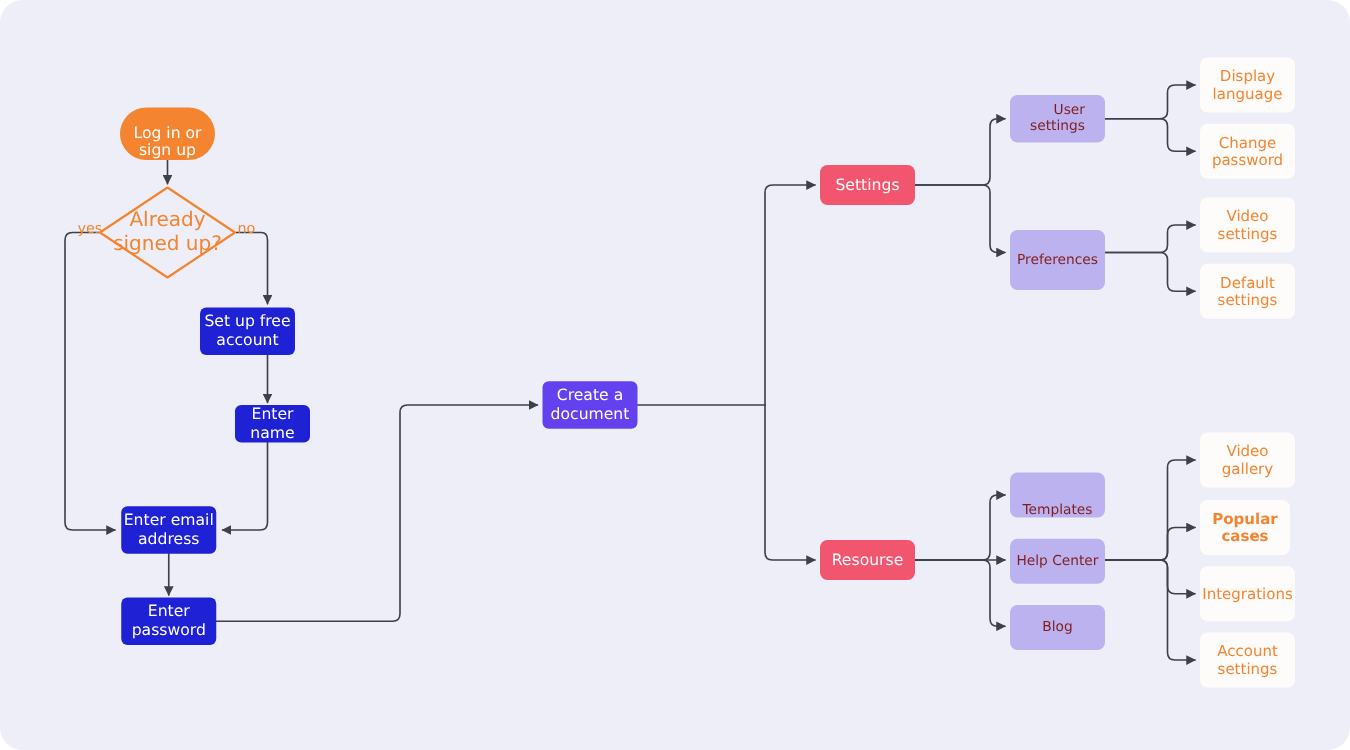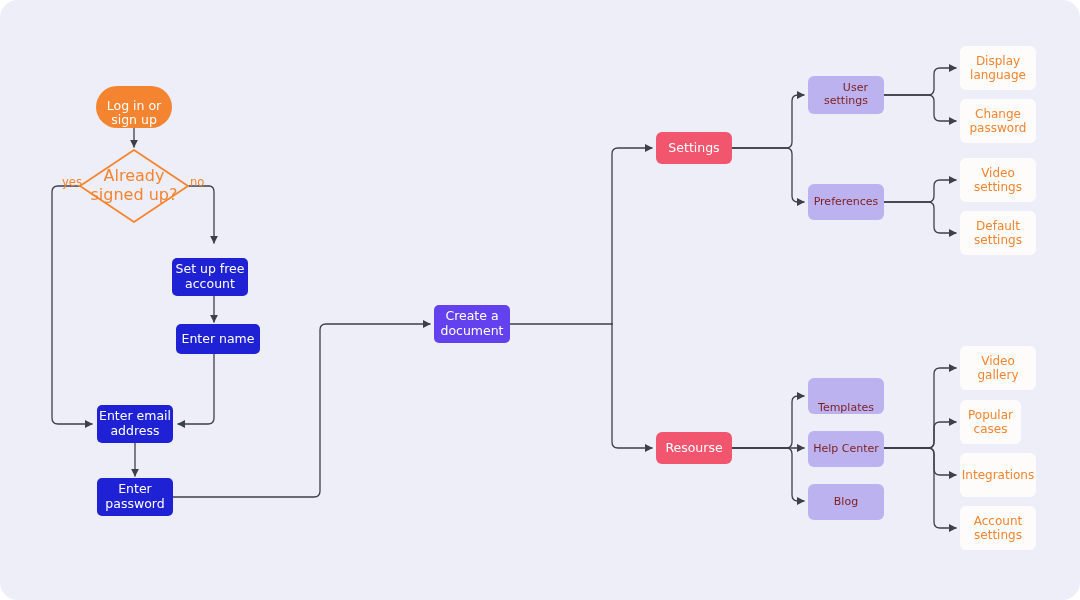--- a/index.html
+++ b/index.html
@@ -138,48 +138,48 @@
       </g>
   </svg>
 
   <div id="node-layer">
       <div class="node n-start" style="left: 96px; top: 86px; width: 76px; height: 42px;"><span style="white-space: pre-line;">Log in or
 sign up</span></div>
       <div class="node n-decision" style="left: 79px; top: 149px; width: 110px; height: 74px;"><svg class="dia" viewBox="0 0 110 74">
           <polygon points="55,1 109,37 55,73 1,37" fill="none" stroke="#f4842f" stroke-width="1.8" stroke-linejoin="round"></polygon>
         </svg><span class="dtext">Already
 signed up?</span></div>
-      <div class="node n-blue" style="left: 172px; top: 246px; width: 76px; height: 38px; margin-top: 12px;"><span style="white-space: pre-line;">Set up free
+      <div class="node n-blue" style="left: 160px; top: 246px; width: 76px; height: 38px;"><span style="white-space: pre-line;">Set up free
 account</span></div>
-      <div class="node n-blue" style="left: 176px; top: 324px; width: 84px; height: 30px;"><span style="white-space: pre-line;">Enter name</span></div>
+      <div class="node n-blue" style="left: 188px; top: 324px; width: 60px; height: 30px;"><span style="white-space: pre-line;">Enter name</span></div>
       <div class="node n-blue" style="left: 97px; top: 405px; width: 76px; height: 38px;"><span style="white-space: pre-line;">Enter email
 address</span></div>
       <div class="node n-blue" style="left: 97px; top: 478px; width: 76px; height: 38px;"><span style="white-space: pre-line;">Enter
 password</span></div>
       <div class="node n-purple" style="left: 434px; top: 305px; width: 76px; height: 38px;"><span style="white-space: pre-line;">Create a
 document</span></div>
       <div class="node n-pink" style="left: 656px; top: 132px; width: 76px; height: 32px;"><span style="white-space: pre-line;">Settings</span></div>
       <div class="node n-pink" style="left: 656px; top: 432px; width: 76px; height: 32px;"><span style="white-space: pre-line; text-align: center;">Resourse</span></div>
       <div class="node n-lilac" style="left: 808px; top: 76px; width: 76px; height: 38px;"><span style="white-space: pre-line;">User
 settings</span></div>
-      <div class="node n-lilac" style="left: 808px; top: 184px; width: 76px; height: 36px;"><span style="white-space: pre-line;">Preferences</span></div>
+      <div class="node n-lilac" style="left: 808px; top: 184px; width: 76px; height: 48px;"><span style="white-space: pre-line;">Preferences</span></div>
       <div class="node n-lilac" style="left: 808px; top: 378px; width: 76px; height: 36px;"><span style="white-space: pre-line; margin-top: 24px;">Templates</span></div>
       <div class="node n-lilac" style="left: 808px; top: 431px; width: 76px; height: 36px;"><span style="white-space: pre-line;">Help Center</span></div>
       <div class="node n-lilac" style="left: 808px; top: 484px; width: 76px; height: 36px;"><span style="white-space: pre-line;">Blog</span></div>
       <div class="node n-leaf" style="left: 960px; top: 46px; width: 76px; height: 44px;"><span style="white-space: pre-line;">Display
 language</span></div>
       <div class="node n-leaf" style="left: 960px; top: 99px; width: 76px; height: 44px;"><span style="white-space: pre-line;">Change
 password</span></div>
       <div class="node n-leaf" style="left: 960px; top: 158px; width: 76px; height: 44px;"><span style="white-space: pre-line;">Video
 settings</span></div>
       <div class="node n-leaf" style="left: 960px; top: 211px; width: 76px; height: 44px;"><span style="white-space: pre-line;">Default
 settings</span></div>
       <div class="node n-leaf" style="left: 960px; top: 346px; width: 76px; height: 44px;"><span style="white-space: pre-line;">Video
 gallery</span></div>
-      <div class="node n-leaf" style="left: 960px; top: 400px; width: 61px; height: 44px;"><span style="white-space: pre-line;">Popular
+      <div class="node n-leaf" style="left: 960px; top: 400px; width: 72px; height: 44px; font-weight: bold;"><span style="white-space: pre-line;">Popular
 cases</span></div>
       <div class="node n-leaf" style="left: 960px; top: 453px; width: 76px; height: 44px;"><span style="white-space: pre-line;">Integrations</span></div>
       <div class="node n-leaf" style="left: 960px; top: 506px; width: 76px; height: 44px;"><span style="white-space: pre-line;">Account
 settings</span></div>
     </div>
   <div id="label-layer">
       <div class="edge-label" style="left: 62px; top: 175px;">yes</div>
       <div class="edge-label" style="left: 190px; top: 175px;">no</div>
     </div>
 

